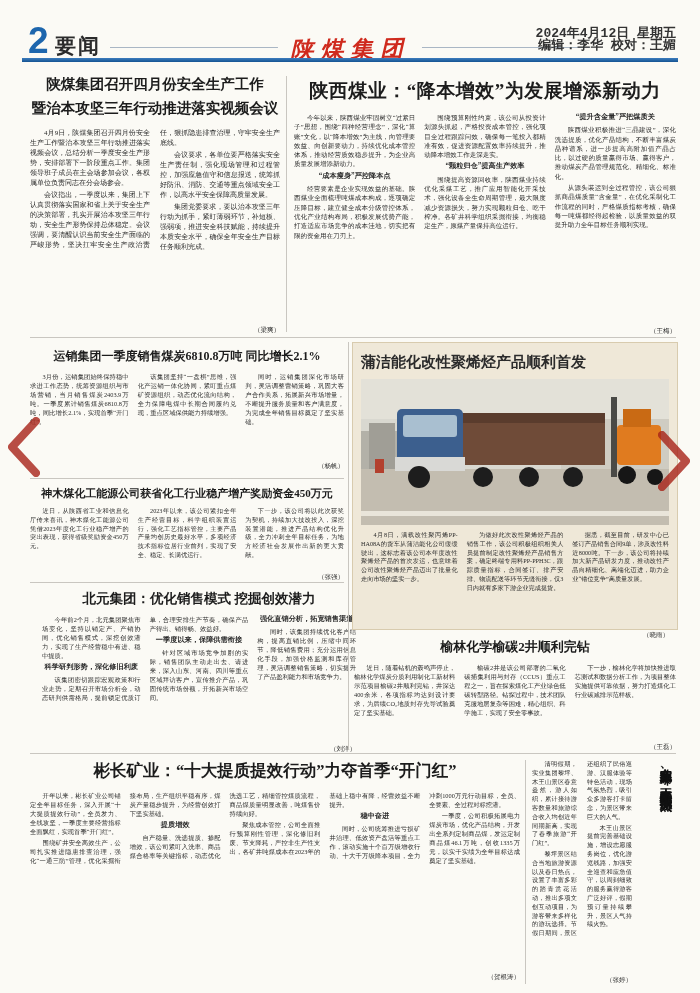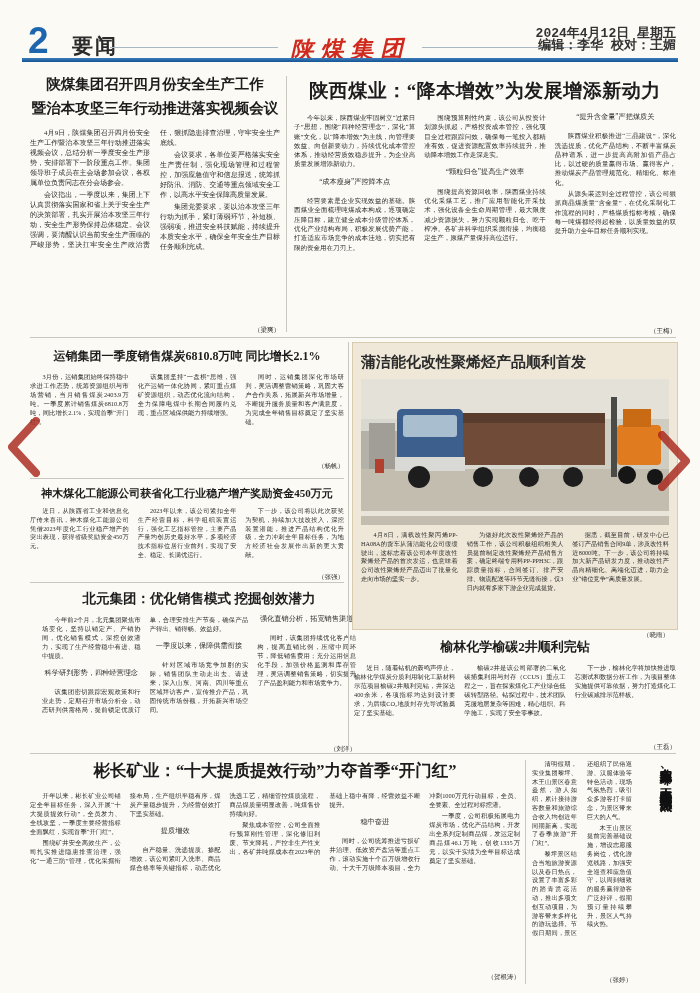--- a/index.html
+++ b/index.html
@@ -1,35 +1,35 @@
 <!DOCTYPE html>
 <html><head>
 <meta charset="utf-8">
 <style>
   html,body{margin:0;padding:0;background:#dedbd5;}
   .paper{position:relative;width:700px;height:993px;background:#fbfaf5;overflow:hidden;
          font-family:"Liberation Serif","DejaVu Serif",serif;color:#2b2b2b;}
   
   .page-num{position:absolute;left:28px;top:22px;font-size:37px;font-weight:bold;color:#1d66ad;
             font-family:"Liberation Sans",sans-serif;line-height:1;}
-  .section-name{position:absolute;left:72px;top:32px;font-size:21px;font-weight:bold;letter-spacing:2px;}
+  .section-name{position:absolute;left:55px;top:32px;font-size:21px;font-weight:bold;letter-spacing:2px;}
   .head-line{position:absolute;left:110px;right:110px;top:47px;height:1px;background:#a9b6c4;}
   .masthead{position:absolute;left:50%;top:34px;transform:translateX(-50%) rotate(-1deg);
             background:#fbfaf5;padding:0 12px;color:#cf2a1d;font-size:23px;font-weight:bold;
             letter-spacing:7px;font-style:italic;white-space:nowrap;}
   .date-block{position:absolute;right:24px;top:28px;text-align:right;font-size:13px;line-height:12px;
               font-weight:bold;color:#333;font-family:Liberation Mono, monospace;}
   .blue-rule{position:absolute;left:22px;right:22px;top:58px;height:4px;
              background:linear-gradient(#3c7cbd,#155493);}
   
   .art{position:absolute;}
   .art h2{margin:0;text-align:center;font-weight:bold;color:#1c1c1c;}
   .body{font-size:6.5px;line-height:9.3px;text-align:justify;overflow:hidden;}
   .body p{margin:0 0 2px;text-indent:2em;}
-  .body p.subhead{text-align:center;text-indent:0;font-weight:normal;font-size:7.2px;margin:9px 0;}
+  .body p.subhead{text-align:center;text-indent:0;font-weight:bold;font-size:7.2px;margin:3px 0;}
   .cols2{columns:2;column-gap:10px;}
   .cols3{columns:3;column-gap:9px;}
   .cols5{columns:5;column-gap:9px;}
   .byline{text-align:right;font-size:6.5px;margin-top:2px;}
   .vdiv{position:absolute;width:1px;background:#c9c6c0;}
   .hdiv{position:absolute;height:1px;background:#c9c6c0;}
   
   .photo-box{position:absolute;left:352px;top:342px;width:326px;height:288px;background:#efe8d8;
              border:1px solid #d8cbae;box-sizing:border-box;padding:8px 8px 22px;}
   .photo-box h2{font-size:15px;margin:2px 0 7px;}
@@ -114,21 +114,21 @@
       </div>
     <div class="byline">（张强）</div>
   </section>
 
   <div class="hdiv" style="left:30px;width:314px;top:582px;"></div>
 
   <section class="art" style="left:42px;top:590px;width:314px;">
     <h2 style="font-size:13.5px;">北元集团：优化销售模式  挖掘创效潜力</h2>
     <div class="body cols3" style="height:128px;margin-top:7px;font-size:6.3px;line-height:9px;">
         <p>今年前2个月，北元集团聚焦市场变化，坚持以销定产、产销协同，优化销售模式，深挖创效潜力，实现了生产经营稳中有进、稳中提质。</p>
-        <p class="subhead">科学研判形势，四种经营理念</p>
+        <p class="subhead">科学研判形势，深化修旧利废</p>
         <p>该集团密切跟踪宏观政策和行业走势，定期召开市场分析会，动态研判供需格局，提前锁定优质订单，合理安排生产节奏，确保产品产得出、销得畅、效益好。</p>
         <p class="subhead">一季度以来，保障供需衔接</p>
         <p>针对区域市场竞争加剧的实际，销售团队主动走出去、请进来，深入山东、河南、四川等重点区域拜访客户，宣传推介产品，巩固传统市场份额，开拓新兴市场空间。</p>
         <p class="subhead">强化直销分析，拓宽销售渠道</p>
         <p>同时，该集团持续优化客户结构，提高直销比例，压缩中间环节，降低销售费用；充分运用信息化手段，加强价格监测和库存管理，灵活调整销售策略，切实提升了产品盈利能力和市场竞争力。</p>
       </div>
     <div class="byline">（刘洋）</div>
   </section>
 
   <div class="vdiv" style="left:348px;top:342px;height:408px;"></div>

